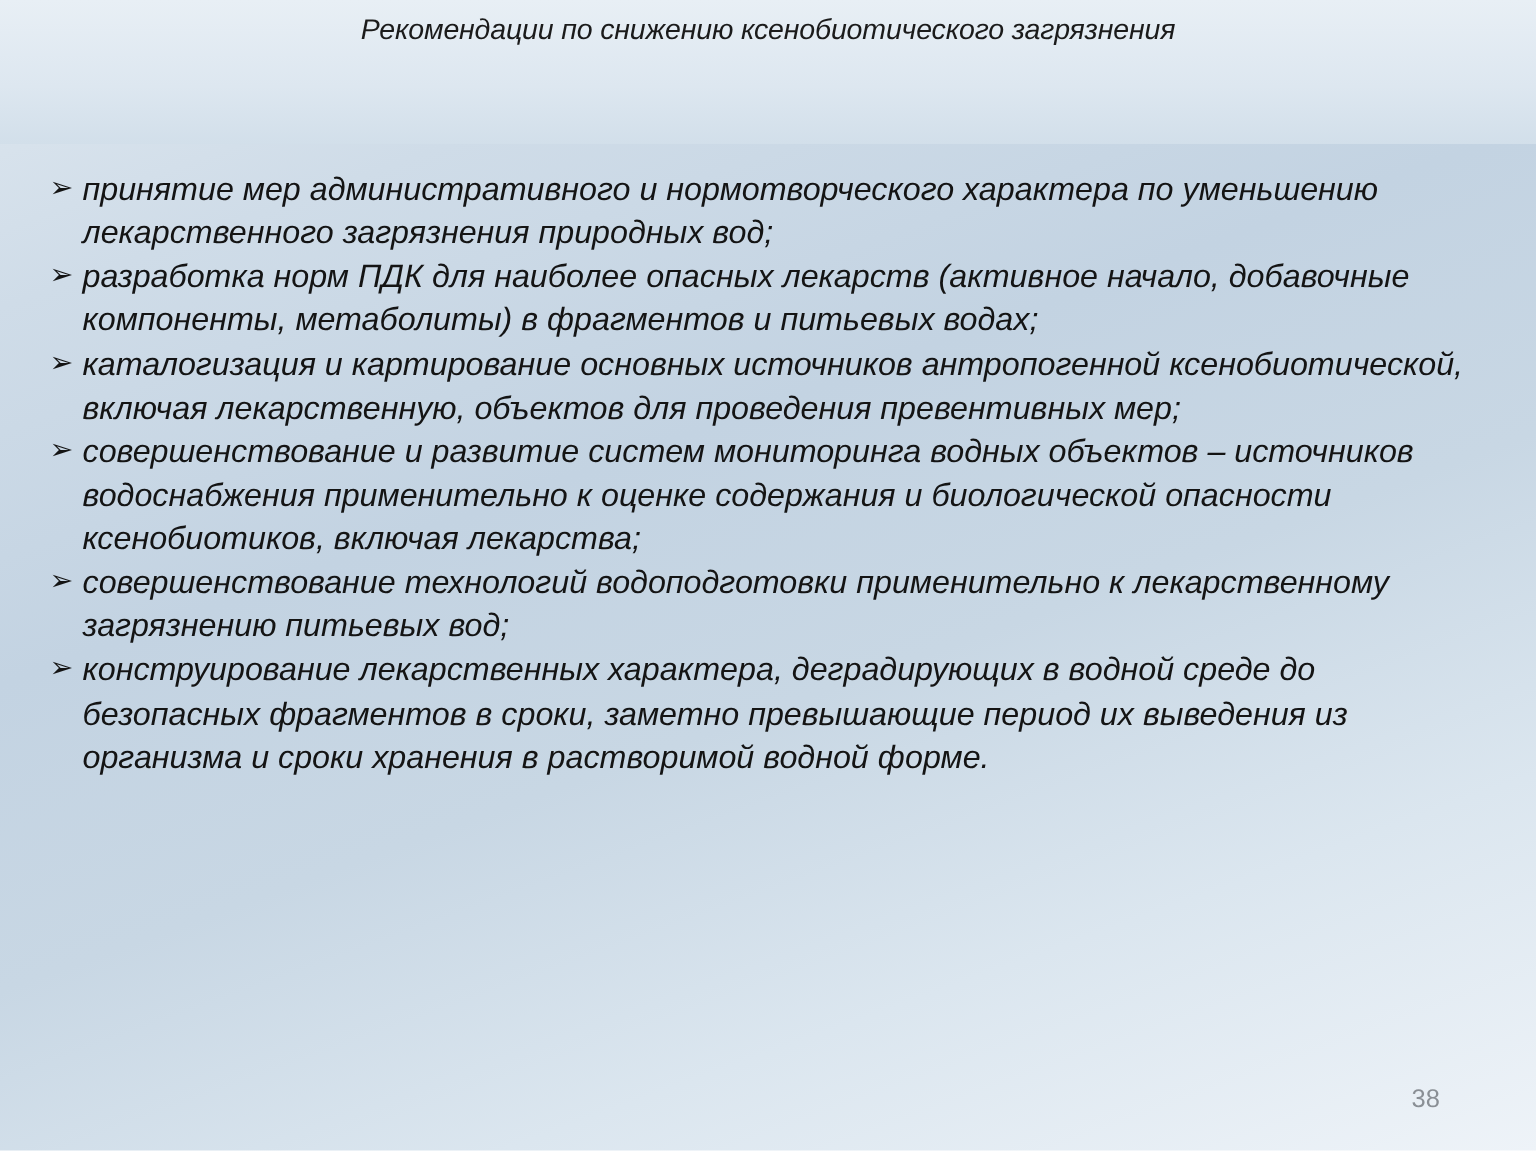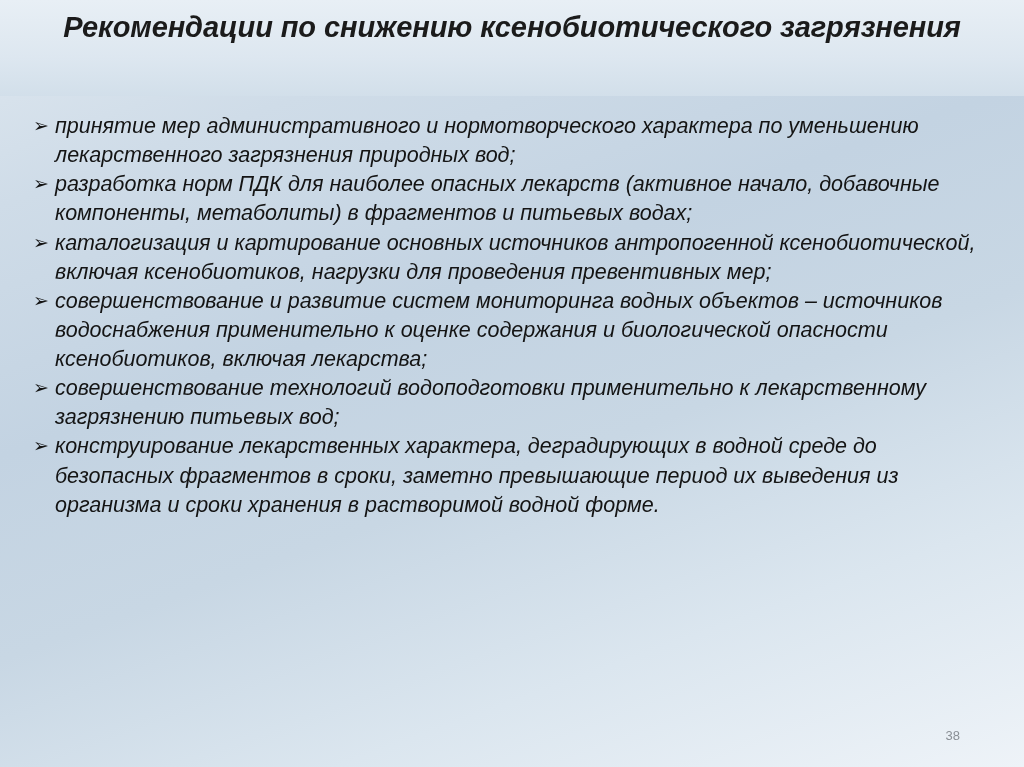--- a/index.html
+++ b/index.html
@@ -29,22 +29,22 @@
     pointer-events: none;
   }
   .title-area {
     position: absolute;
     left: 24px;
     right: 24px;
     top: 8px;
     text-align: center;
   }
   .title-line {
-    font-size: 29px;
-    font-weight: bold;
+    font-size: 19px;
+    font-weight: normal;
     font-style: italic;
     color: #1b1b1b;
     line-height: 1.32;
     letter-spacing: -0.1px;
   }
   .body-area {
     position: absolute;
     left: 33px;
     right: 28px;
     top: 112px;
@@ -67,21 +67,21 @@
     line-height: 1.355;
   }
   .bullet .txt {
     display: block;
     font-style: italic;
   }
   .page-number {
     position: absolute;
     right: 64px;
     bottom: 24px;
-    font-size: 13px;
+    font-size: 17px;
     color: #8a8f95;
     font-family: "Liberation Sans", sans-serif;
   }
 </style>
 </head>
 <body>
 
 <div class="slide">
 
   <div class="title-area">
@@ -95,21 +95,21 @@
       <span class="txt">принятие мер административного и нормотворческого характера по уменьшению лекарственного загрязнения природных вод;</span>
     </div>
 
     <div class="bullet">
       <span class="marker">➢</span>
       <span class="txt">разработка норм ПДК для наиболее опасных лекарств (активное начало, добавочные компоненты, метаболиты) в фрагментов и питьевых водах;</span>
     </div>
 
     <div class="bullet">
       <span class="marker">➢</span>
-      <span class="txt">каталогизация и картирование основных источников антропогенной ксенобиотической, включая ксенобиотиков, нагрузки для проведения превентивных мер;</span>
+      <span class="txt">каталогизация и картирование основных источников антропогенной ксенобиотической, включая лекарственную, объектов для проведения превентивных мер;</span>
     </div>
 
     <div class="bullet">
       <span class="marker">➢</span>
       <span class="txt">совершенствование и развитие систем мониторинга водных объектов – источников водоснабжения применительно к оценке содержания и биологической опасности ксенобиотиков, включая лекарства;</span>
     </div>
 
     <div class="bullet">
       <span class="marker">➢</span>
       <span class="txt">совершенствование технологий водоподготовки применительно к лекарственному загрязнению питьевых вод;</span>

